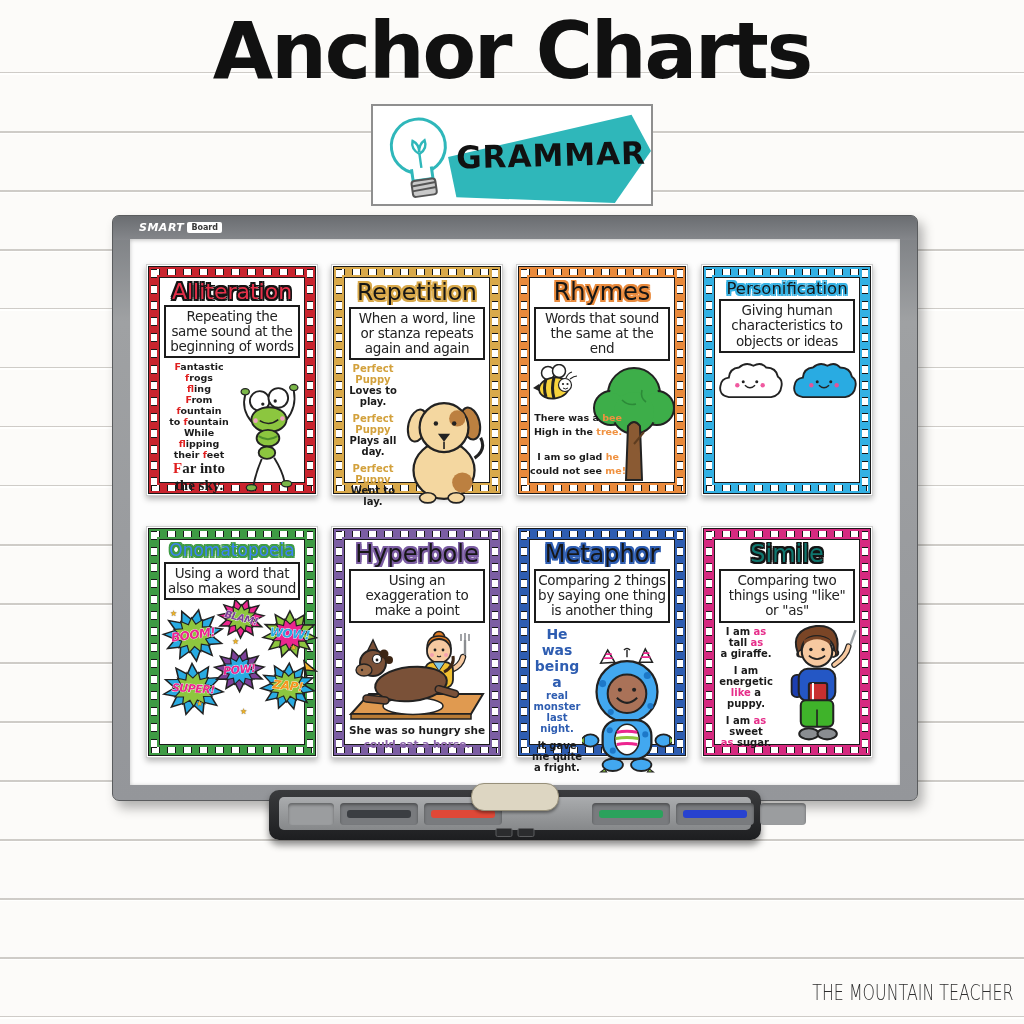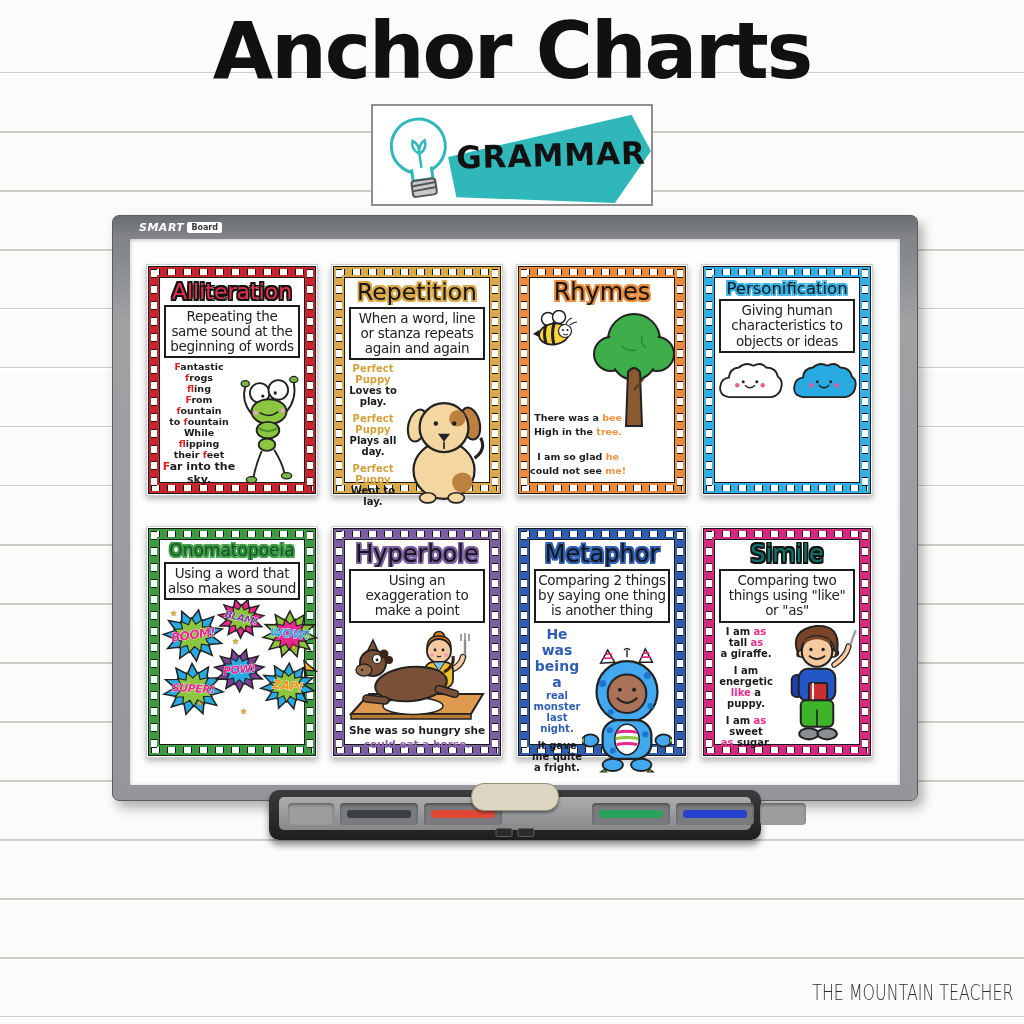--- a/index.html
+++ b/index.html
@@ -136,21 +136,21 @@
             <div class="ctitle" style="color: rgb(228, 48, 73); text-shadow: rgb(20, 20, 20) 1.6px 1.6px 0px, rgb(20, 20, 20) -1.6px 1.6px 0px, rgb(20, 20, 20) 1.6px -1.6px 0px, rgb(20, 20, 20) -1.6px -1.6px 0px, rgb(20, 20, 20) 1.6px 0px 0px, rgb(20, 20, 20) -1.6px 0px 0px, rgb(20, 20, 20) 0px 1.6px 0px, rgb(20, 20, 20) 0px -1.6px 0px; font-size: 22px;">Alliteration</div>
             <div class="defbox">Repeating the same sound at the beginning of words</div>
             <div class="example" style="display: flex;">
               <div class="poemcol" style="height: 100%; flex: 1 1 56%; min-width: 0px;">
                 <div class="line" style="font-size: 9.5px;"><span style="color: rgb(224, 31, 31);">F</span><span>antastic </span><span style="color: rgb(224, 31, 31);">f</span><span>rogs</span></div>
                 <div class="line" style="font-size: 9.5px;"><span style="color: rgb(224, 31, 31);">f</span><span>ling</span></div>
                 <div class="line" style="font-size: 9.5px;"><span style="color: rgb(224, 31, 31);">F</span><span>rom </span><span style="color: rgb(224, 31, 31);">f</span><span>ountain</span></div>
                 <div class="line" style="font-size: 9.5px;"><span>to </span><span style="color: rgb(224, 31, 31);">f</span><span>ountain</span></div>
                 <div class="line" style="font-size: 9.5px;"><span>While </span><span style="color: rgb(224, 31, 31);">f</span><span>lipping</span></div>
                 <div class="line" style="font-size: 9.5px;"><span>their </span><span style="color: rgb(224, 31, 31);">f</span><span>eet</span></div>
-                <div class="line" style="font-size: 11px;"><span style="color: rgb(224, 31, 31);">F</span><span>ar into the sky.</span></div>
+                <div class="line" style="font-size: 15px; font-family: Liberation Serif, serif;"><span style="color: rgb(224, 31, 31);">F</span><span>ar into the sky.</span></div>
               </div>
               <div style="flex: 0 0 auto; display: flex; align-items: flex-end; justify-content: center; margin-top: -12px;">
                 <svg width="66" height="124" viewBox="0 0 62 120">
 <path d="M14 50 Q4 38 8 24" fill="none" stroke="#222" stroke-width="1.8"></path>
 <ellipse cx="8" cy="21" rx="4" ry="3" fill="#7ab648" stroke="#222" stroke-width="1.2"></ellipse>
 <path d="M48 48 Q58 36 55 20" fill="none" stroke="#222" stroke-width="1.8"></path>
 <ellipse cx="55" cy="17" rx="4" ry="3" fill="#7ab648" stroke="#222" stroke-width="1.2"></ellipse>
 <circle cx="22" cy="30" r="9.5" fill="#fff" stroke="#222" stroke-width="1.8"></circle>
 <circle cx="40" cy="27" r="9.5" fill="#fff" stroke="#222" stroke-width="1.8"></circle>
 <circle cx="25" cy="33" r="1.6" fill="#222"></circle>
@@ -212,20 +212,21 @@
           </div>
         </div>
         <div class="poster" style="--ac: #e98a3c;">
           <div class="band"></div>
     <div class="cs t"></div>
           <div class="cs b"></div>
           <div class="cs l"></div>
           <div class="cs r"></div>
     <div class="content">
             <div class="ctitle" style="color: rgb(22, 22, 22); text-shadow: rgb(233, 138, 60) 1.6px 1.6px 0px, rgb(233, 138, 60) -1.6px 1.6px 0px, rgb(233, 138, 60) 1.6px -1.6px 0px, rgb(233, 138, 60) -1.6px -1.6px 0px, rgb(233, 138, 60) 1.6px 0px 0px, rgb(233, 138, 60) -1.6px 0px 0px, rgb(233, 138, 60) 0px 1.6px 0px, rgb(233, 138, 60) 0px -1.6px 0px; font-size: 24px;">Rhymes</div>
+            <div class="defbox">Words that sound the same at the end</div>
             <div class="example">
               <div style="position:absolute;right:-4px;top:0"><svg width="146" height="118" viewBox="0 0 146 118">
 <g>
 <circle cx="104" cy="30" r="26" fill="#3dae49" stroke="#222" stroke-width="2"></circle>
 <circle cx="81" cy="44" r="17" fill="#3dae49" stroke="#222" stroke-width="2"></circle>
 <circle cx="127" cy="44" r="17" fill="#3dae49" stroke="#222" stroke-width="2"></circle>
 <circle cx="104" cy="48" r="22" fill="#3dae49" stroke="#222" stroke-width="2"></circle>
 <circle cx="104" cy="30" r="24" fill="#3dae49"></circle>
                     <circle cx="81" cy="44" r="15" fill="#3dae49"></circle>
 <circle cx="127" cy="44" r="15" fill="#3dae49"></circle>
@@ -289,21 +290,21 @@
             </div>
           </div>
         </div>
         <div class="poster" style="--ac: #3e9b44;">
           <div class="band"></div>
     <div class="cs t"></div>
           <div class="cs b"></div>
           <div class="cs l"></div>
           <div class="cs r"></div>
     <div class="content">
-            <div class="ctitle" style="color: #14532d; text-shadow: rgb(62, 155, 68) 1.6px 1.6px 0px, rgb(62, 155, 68) -1.6px 1.6px 0px, rgb(62, 155, 68) 1.6px -1.6px 0px, rgb(62, 155, 68) -1.6px -1.6px 0px, rgb(62, 155, 68) 1.6px 0px 0px, rgb(62, 155, 68) -1.6px 0px 0px, rgb(62, 155, 68) 0px 1.6px 0px, rgb(62, 155, 68) 0px -1.6px 0px; font-size: 17px;">Onomatopoeia</div>
+            <div class="ctitle" style="color: #3b82f6; text-shadow: rgb(62, 155, 68) 1.6px 1.6px 0px, rgb(62, 155, 68) -1.6px 1.6px 0px, rgb(62, 155, 68) 1.6px -1.6px 0px, rgb(62, 155, 68) -1.6px -1.6px 0px, rgb(62, 155, 68) 1.6px 0px 0px, rgb(62, 155, 68) -1.6px 0px 0px, rgb(62, 155, 68) 0px 1.6px 0px, rgb(62, 155, 68) 0px -1.6px 0px; font-size: 17px;">Onomatopoeia</div>
             <div class="defbox">Using a word that also makes a sound</div>
             <div class="example">
               <div style="position: absolute; left: -4px; top: 2px;"><svg width="70.5" height="60.63" viewBox="0 0 70.5 60.63" style="overflow:visible">
 
   <g transform="scale(1,0.86)">
   <polygon points="64.3,27.8 53.8,35.9 63.7,44.7 50.5,45.9 54.1,58.6 42.4,52.4 38.5,65.1 31.9,53.6 21.8,62.1 22.6,48.9 9.5,50.6 17.2,39.9 5.3,34.2 17.6,29.4 10.6,18.1 23.6,20.8 23.8,7.5 33.3,16.8 40.6,5.7 43.6,18.6 55.7,13.3 51.2,25.8" fill="#29abe2" stroke="#222" stroke-width="1.6"></polygon>
   <polygon points="55.6,36.3 47.7,39.6 51.8,47.1 43.4,45.6 42.8,54.2 36.5,48.4 31.3,55.3 29.2,47.0 21.1,50.0 23.8,41.8 15.4,40.0 22.1,34.6 16.0,28.5 24.5,27.6 22.7,19.2 30.4,23.0 33.4,14.9 37.8,22.3 44.6,17.1 44.4,25.7 52.9,25.1 48.1,32.2" fill="#8dc63f" stroke="#222" stroke-width="1.2"></polygon>
   </g>
   <text x="35.25" y="30.315" text-anchor="middle" dominant-baseline="middle" transform="rotate(-8 35.25 30.315)" style="font:bold italic 12px 'DejaVu Sans',sans-serif;fill:#ec268f;stroke:#fff;stroke-width:.7;paint-order:stroke;letter-spacing:-.5px">BOOM!</text>
                 </svg></div>

